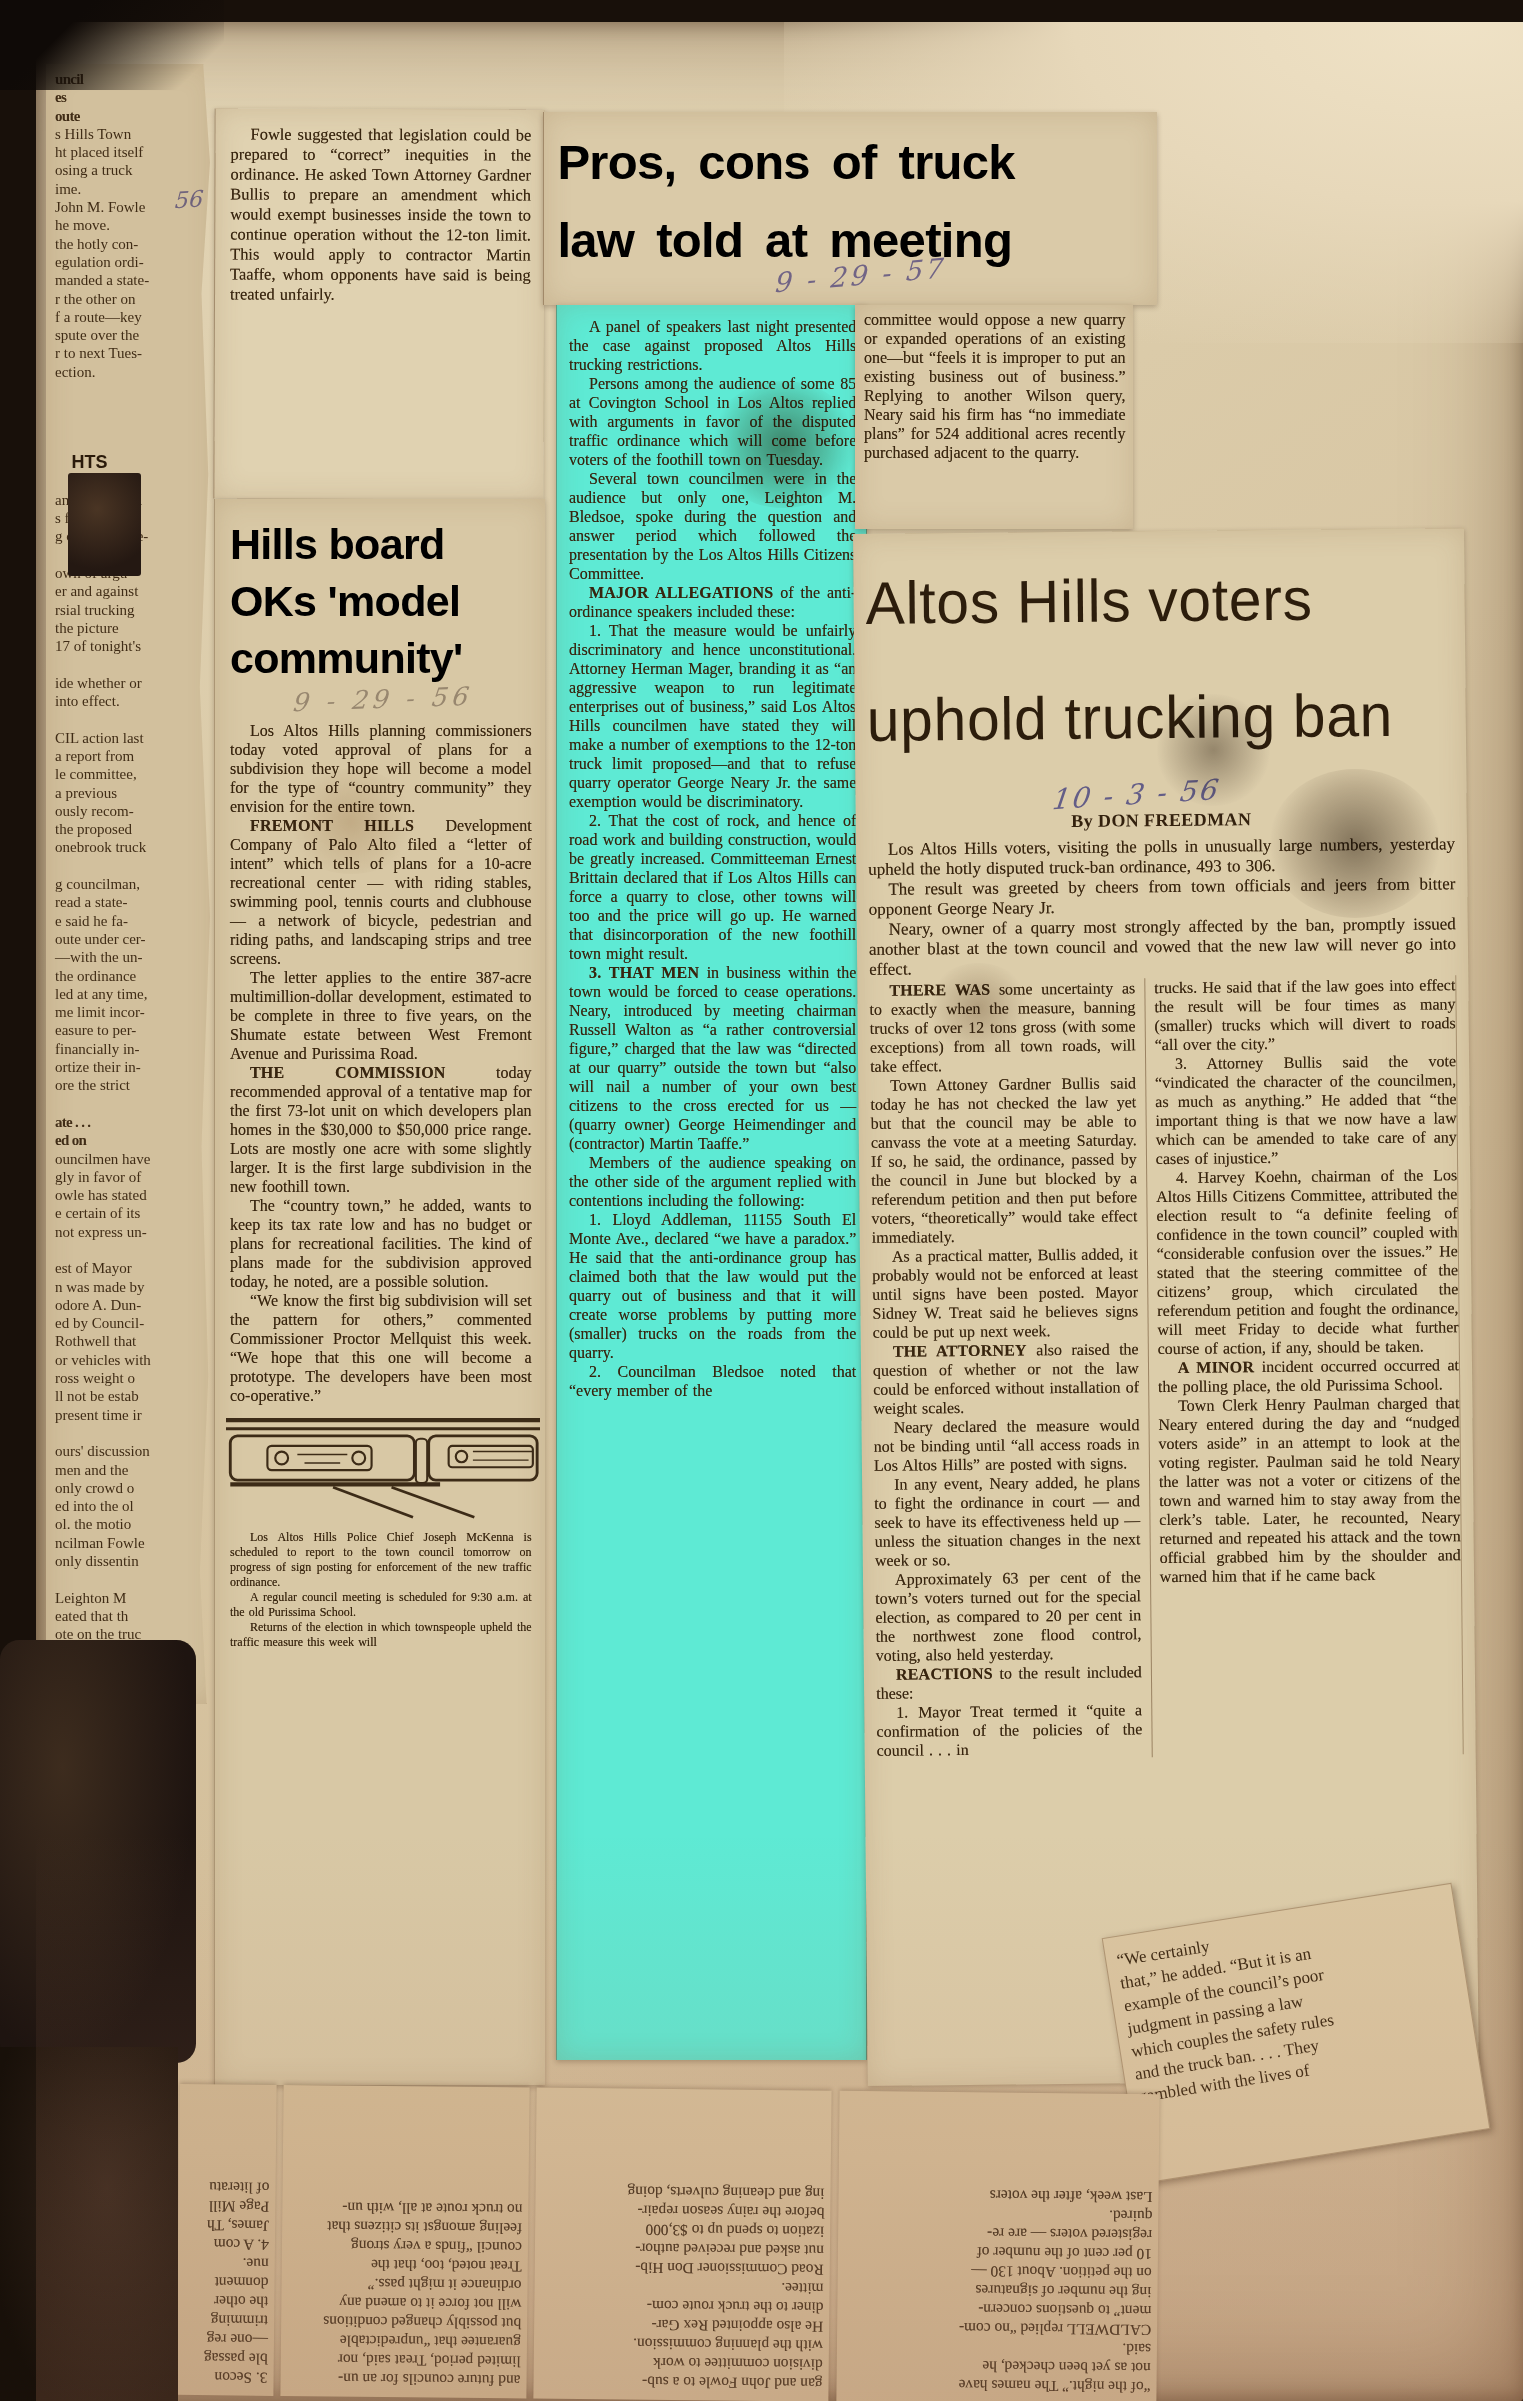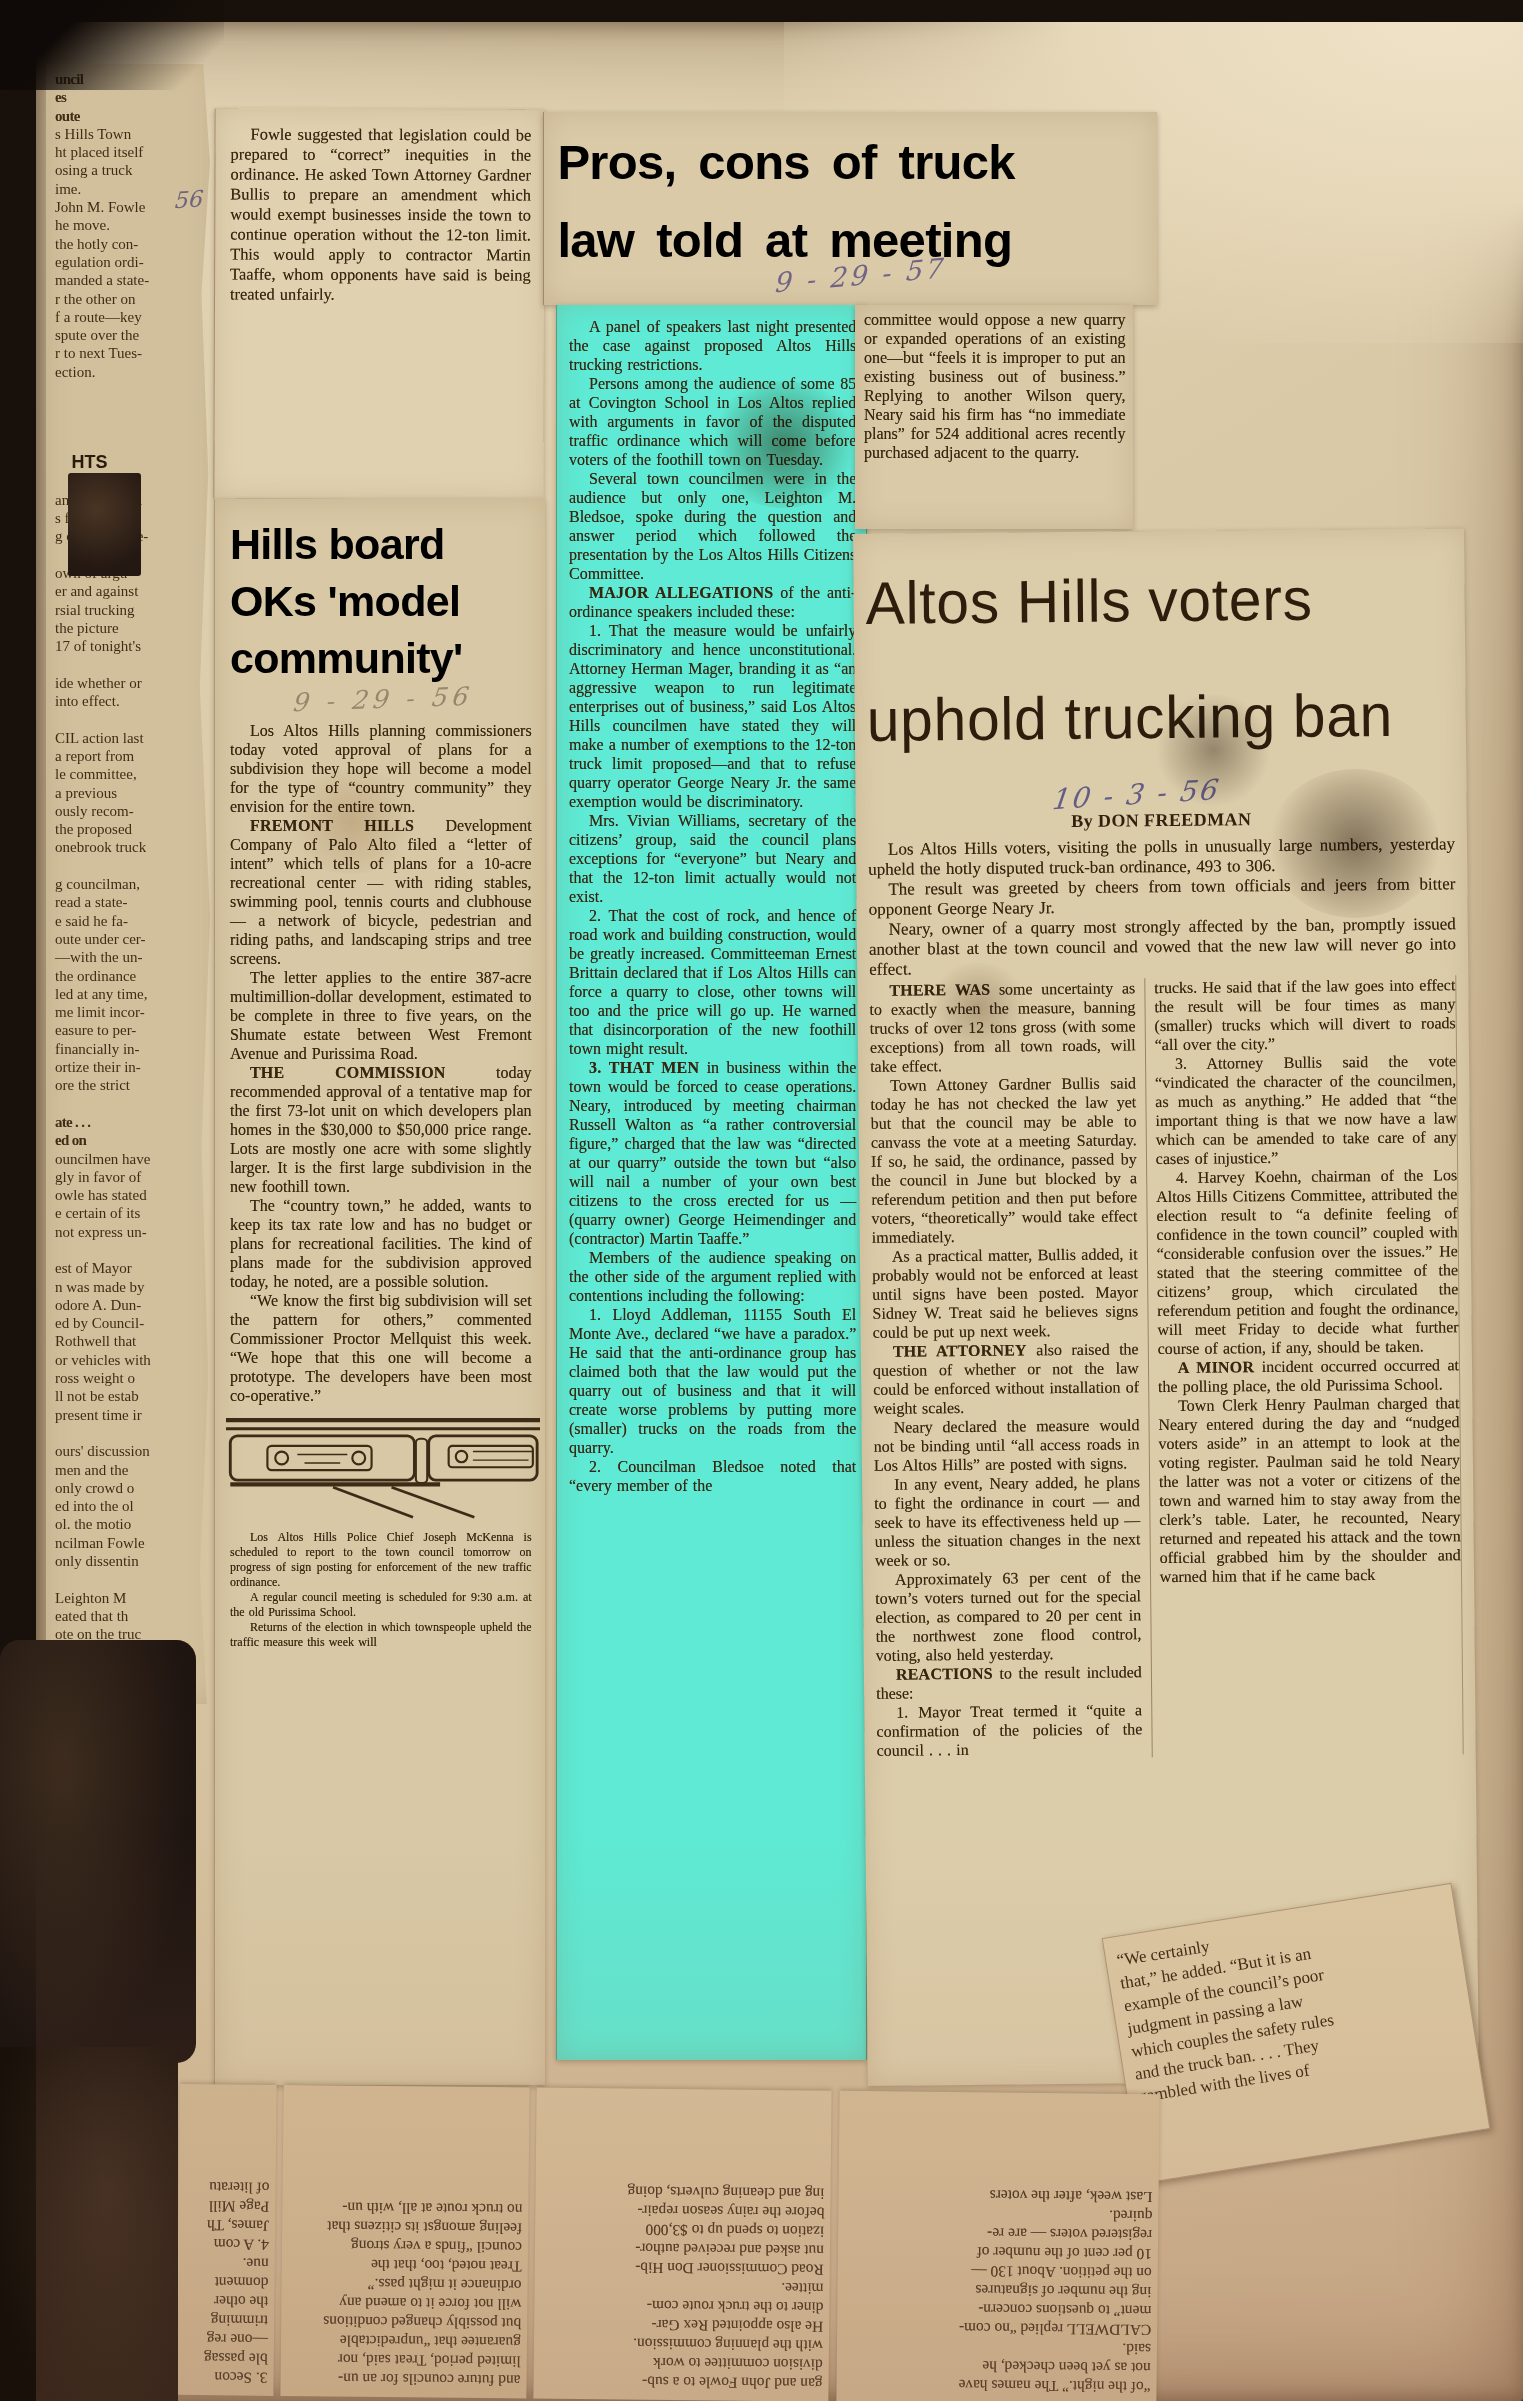--- a/index.html
+++ b/index.html
@@ -265,21 +265,20 @@
     </div>
   </div>
   <div class="handwrite" style="left:777px;top:267px;font-size:27px;color:#5f5380;transform:rotate(-5deg) skewX(-10deg);letter-spacing:3px;z-index:6;">9 - 29 - 57</div>
   <div id="pros-col" class="clip np">
     <div>
         <p>A panel of speakers last night presented the case against proposed Altos Hills trucking restrictions.</p>
         <p>Persons among the audience of some 85 at Covington School in Los Altos replied with arguments in favor of the disputed traffic ordinance which will come before voters of the foothill town on Tuesday.</p>
         <p>Several town councilmen were in the audience but only one, Leighton M. Bledsoe, spoke during the question and answer period which followed the presentation by the Los Altos Hills Citizens Committee.</p>
         <p><b>MAJOR ALLEGATIONS</b> of the anti-ordinance speakers included these:</p>
         <p>1. That the measure would be unfairly discriminatory and hence unconstitutional. Attorney Herman Mager, branding it as “an aggressive weapon to run legitimate enterprises out of business,” said Los Altos Hills councilmen have stated they will make a number of exemptions to the 12-ton truck limit proposed—and that to refuse quarry operator George Neary Jr. the same exemption would be discriminatory.</p>
-        <p>Mrs. Vivian Williams, secretary of the citizens’ group, said the council plans exceptions for “everyone” but Neary and that the 12-ton limit actually would not exist.</p>
         <p>2. That the cost of rock, and hence of road work and building construction, would be greatly increased. Committeeman Ernest Brittain declared that if Los Altos Hills can force a quarry to close, other towns will too and the price will go up. He warned that disincorporation of the new foothill town might result.</p>
         <p><b>3. THAT MEN</b> in business within the town would be forced to cease operations. Neary, introduced by meeting chairman Russell Walton as “a rather controversial figure,” charged that the law was “directed at our quarry” outside the town but “also will nail a number of your own best citizens to the cross erected for us — (quarry owner) George Heimendinger and (contractor) Martin Taaffe.”</p>
         <p>Members of the audience speaking on the other side of the argument replied with contentions including the following:</p>
         <p>1. Lloyd Addleman, 11155 South El Monte Ave., declared “we have a paradox.” He said that the anti-ordinance group has claimed both that the law would put the quarry out of business and that it will create worse problems by putting more (smaller) trucks on the roads from the quarry.</p>
         <p>2. Councilman Bledsoe noted that “every member of the</p>
       </div>
   </div>
   <div id="pros-col3" class="clip np">
     <div>
         <p class="noindent">committee would oppose a new quarry or expanded operations of an existing one—but “feels it is improper to put an existing business out of business.” Replying to another Wilson query, Neary said his firm has “no immediate plans” for 524 additional acres recently purchased adjacent to the quarry.</p>

